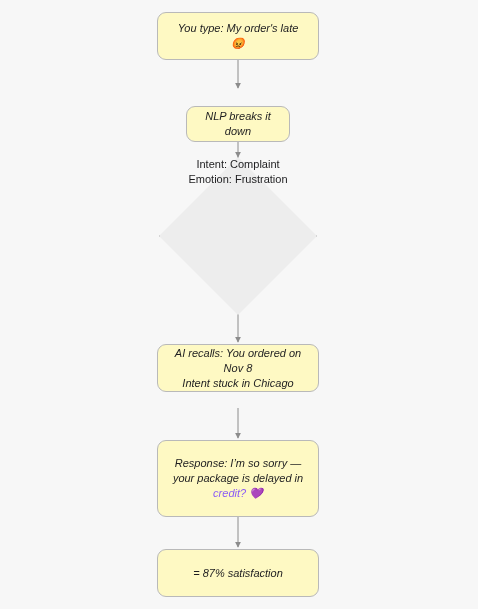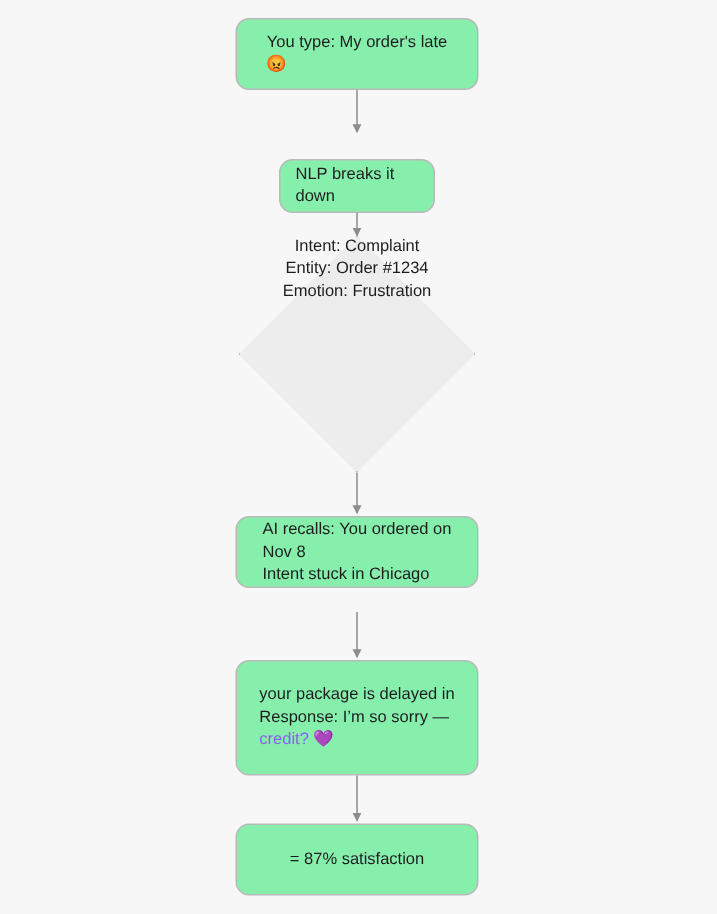--- a/index.html
+++ b/index.html
@@ -17,30 +17,32 @@
   #flowchart {
     position: relative;
     width: 478px;
     height: 609px;
   }
 
   
   .node-box {
     position: absolute;
     box-sizing: border-box;
-    background: #86efac;
+    background: #fef9c3;
     border: 1px solid #b9b9b9;
     border-radius: 9px;
     display: flex;
     align-items: center;
     justify-content: center;
+    text-align: center;
     color: #1d1d1f;
     font-size: 11px;
     line-height: 15px;
     padding: 4px 10px;
+    font-style: italic;
   }
 
   
   .node-diamond {
     position: absolute;
     box-sizing: border-box;
     background: #ededed;
     border: 1px solid #b9b9b9;
     -webkit-clip-path: polygon(50% 0%, 100% 50%, 50% 100%, 0% 50%);
     clip-path: polygon(50% 0%, 100% 50%, 50% 100%, 0% 50%);
@@ -108,37 +110,36 @@
   <div class="node-box" style="left:186px; top:106px; width:104px; height:36px;">
     <div>
       <span class="node-line">NLP breaks it down</span>
     </div>
   </div>
 
   <div class="node-diamond" style="left:159px; top:157px; width:158px; height:158px;"></div>
   <div class="diamond-wrap" style="left:159px; top:157px; width:158px; height:158px;">
     <div class="diamond-label">
       <span class="node-line">Intent: Complaint</span>
-      <span class="node-line">Entity: Order #1234</span>
       <span class="node-line">Emotion: Frustration</span>
     </div>
   </div>
 
   <div class="node-box" style="left:157px; top:344px; width:162px; height:48px;">
     <div>
       <span class="node-line">AI recalls: You ordered on</span>
       <span class="node-line">Nov 8</span>
       <span class="node-line">Intent stuck in Chicago</span>
     </div>
   </div>
 
   <div class="node-box" style="left:157px; top:440px; width:162px; height:77px;">
     <div>
+      <span class="node-line">Response: I’m so sorry —</span>
       <span class="node-line">your package is delayed in</span>
-      <span class="node-line">Response: I’m so sorry —</span>
       <span class="node-line emoji emoji-heart">credit? 💜</span>
     </div>
   </div>
 
   <div class="node-box" style="left:157px; top:549px; width:162px; height:48px;">
     <div>
       <span class="node-line">= 87% satisfaction</span>
     </div>
   </div>
 

